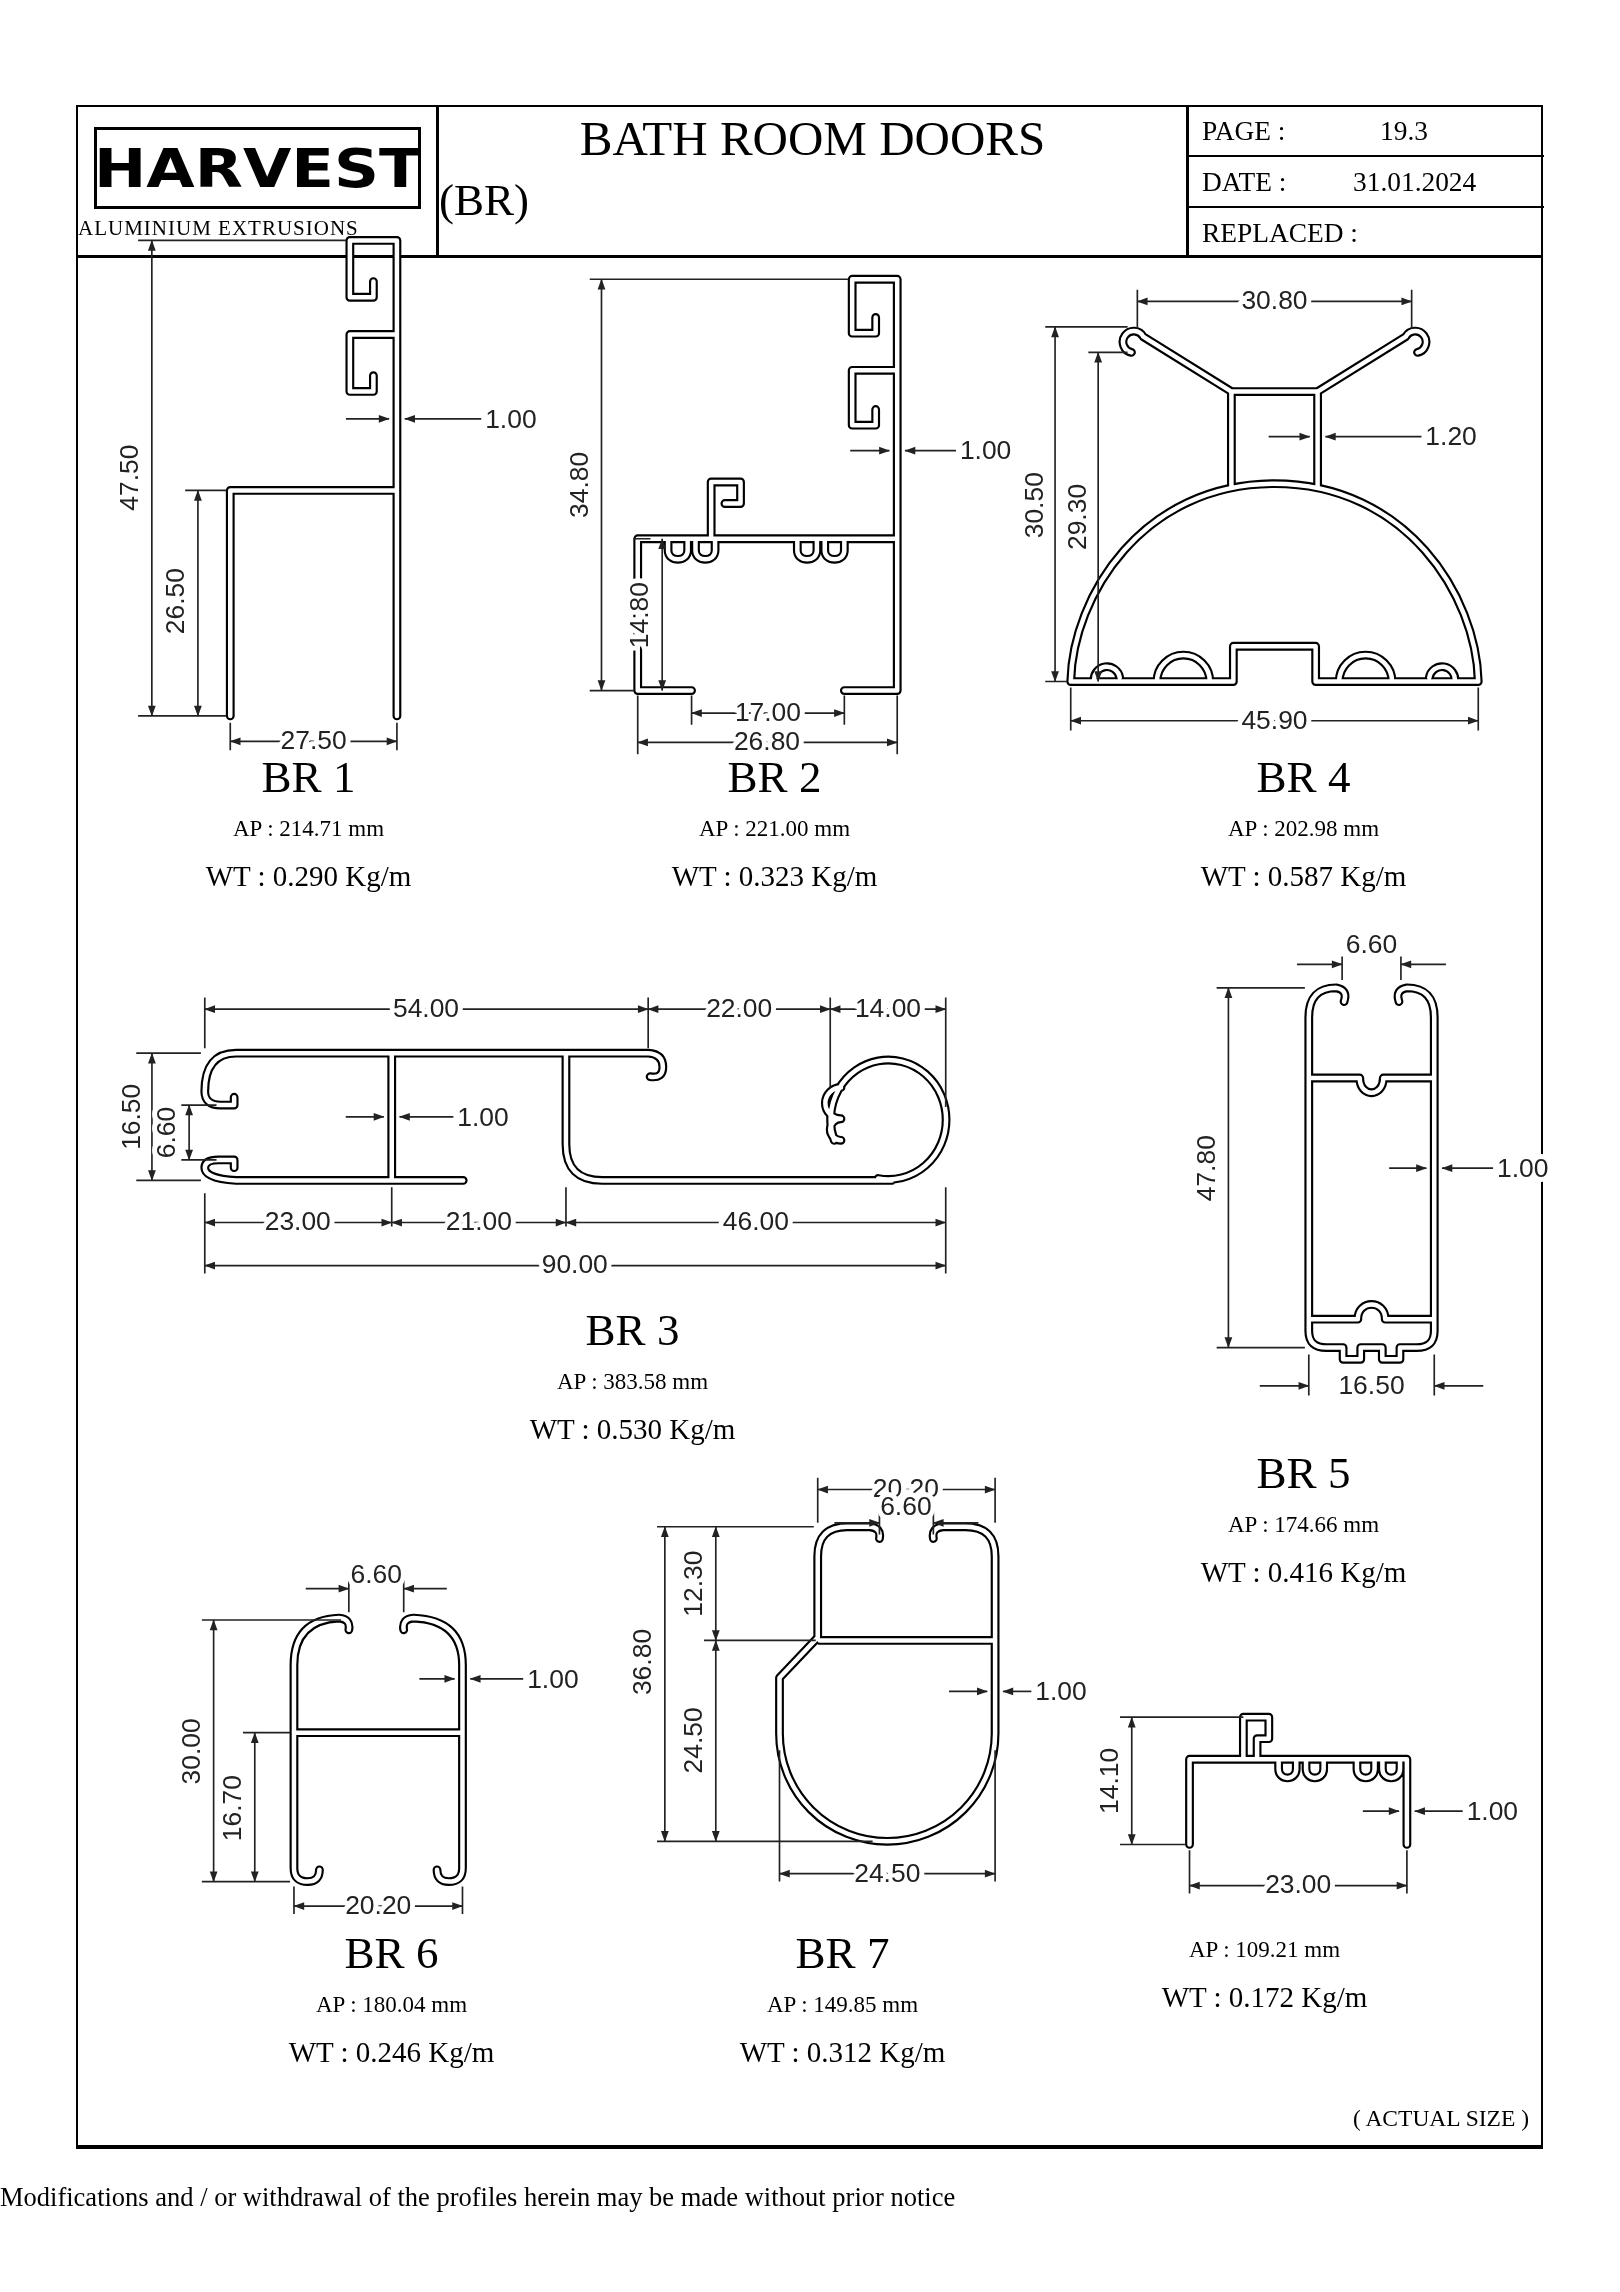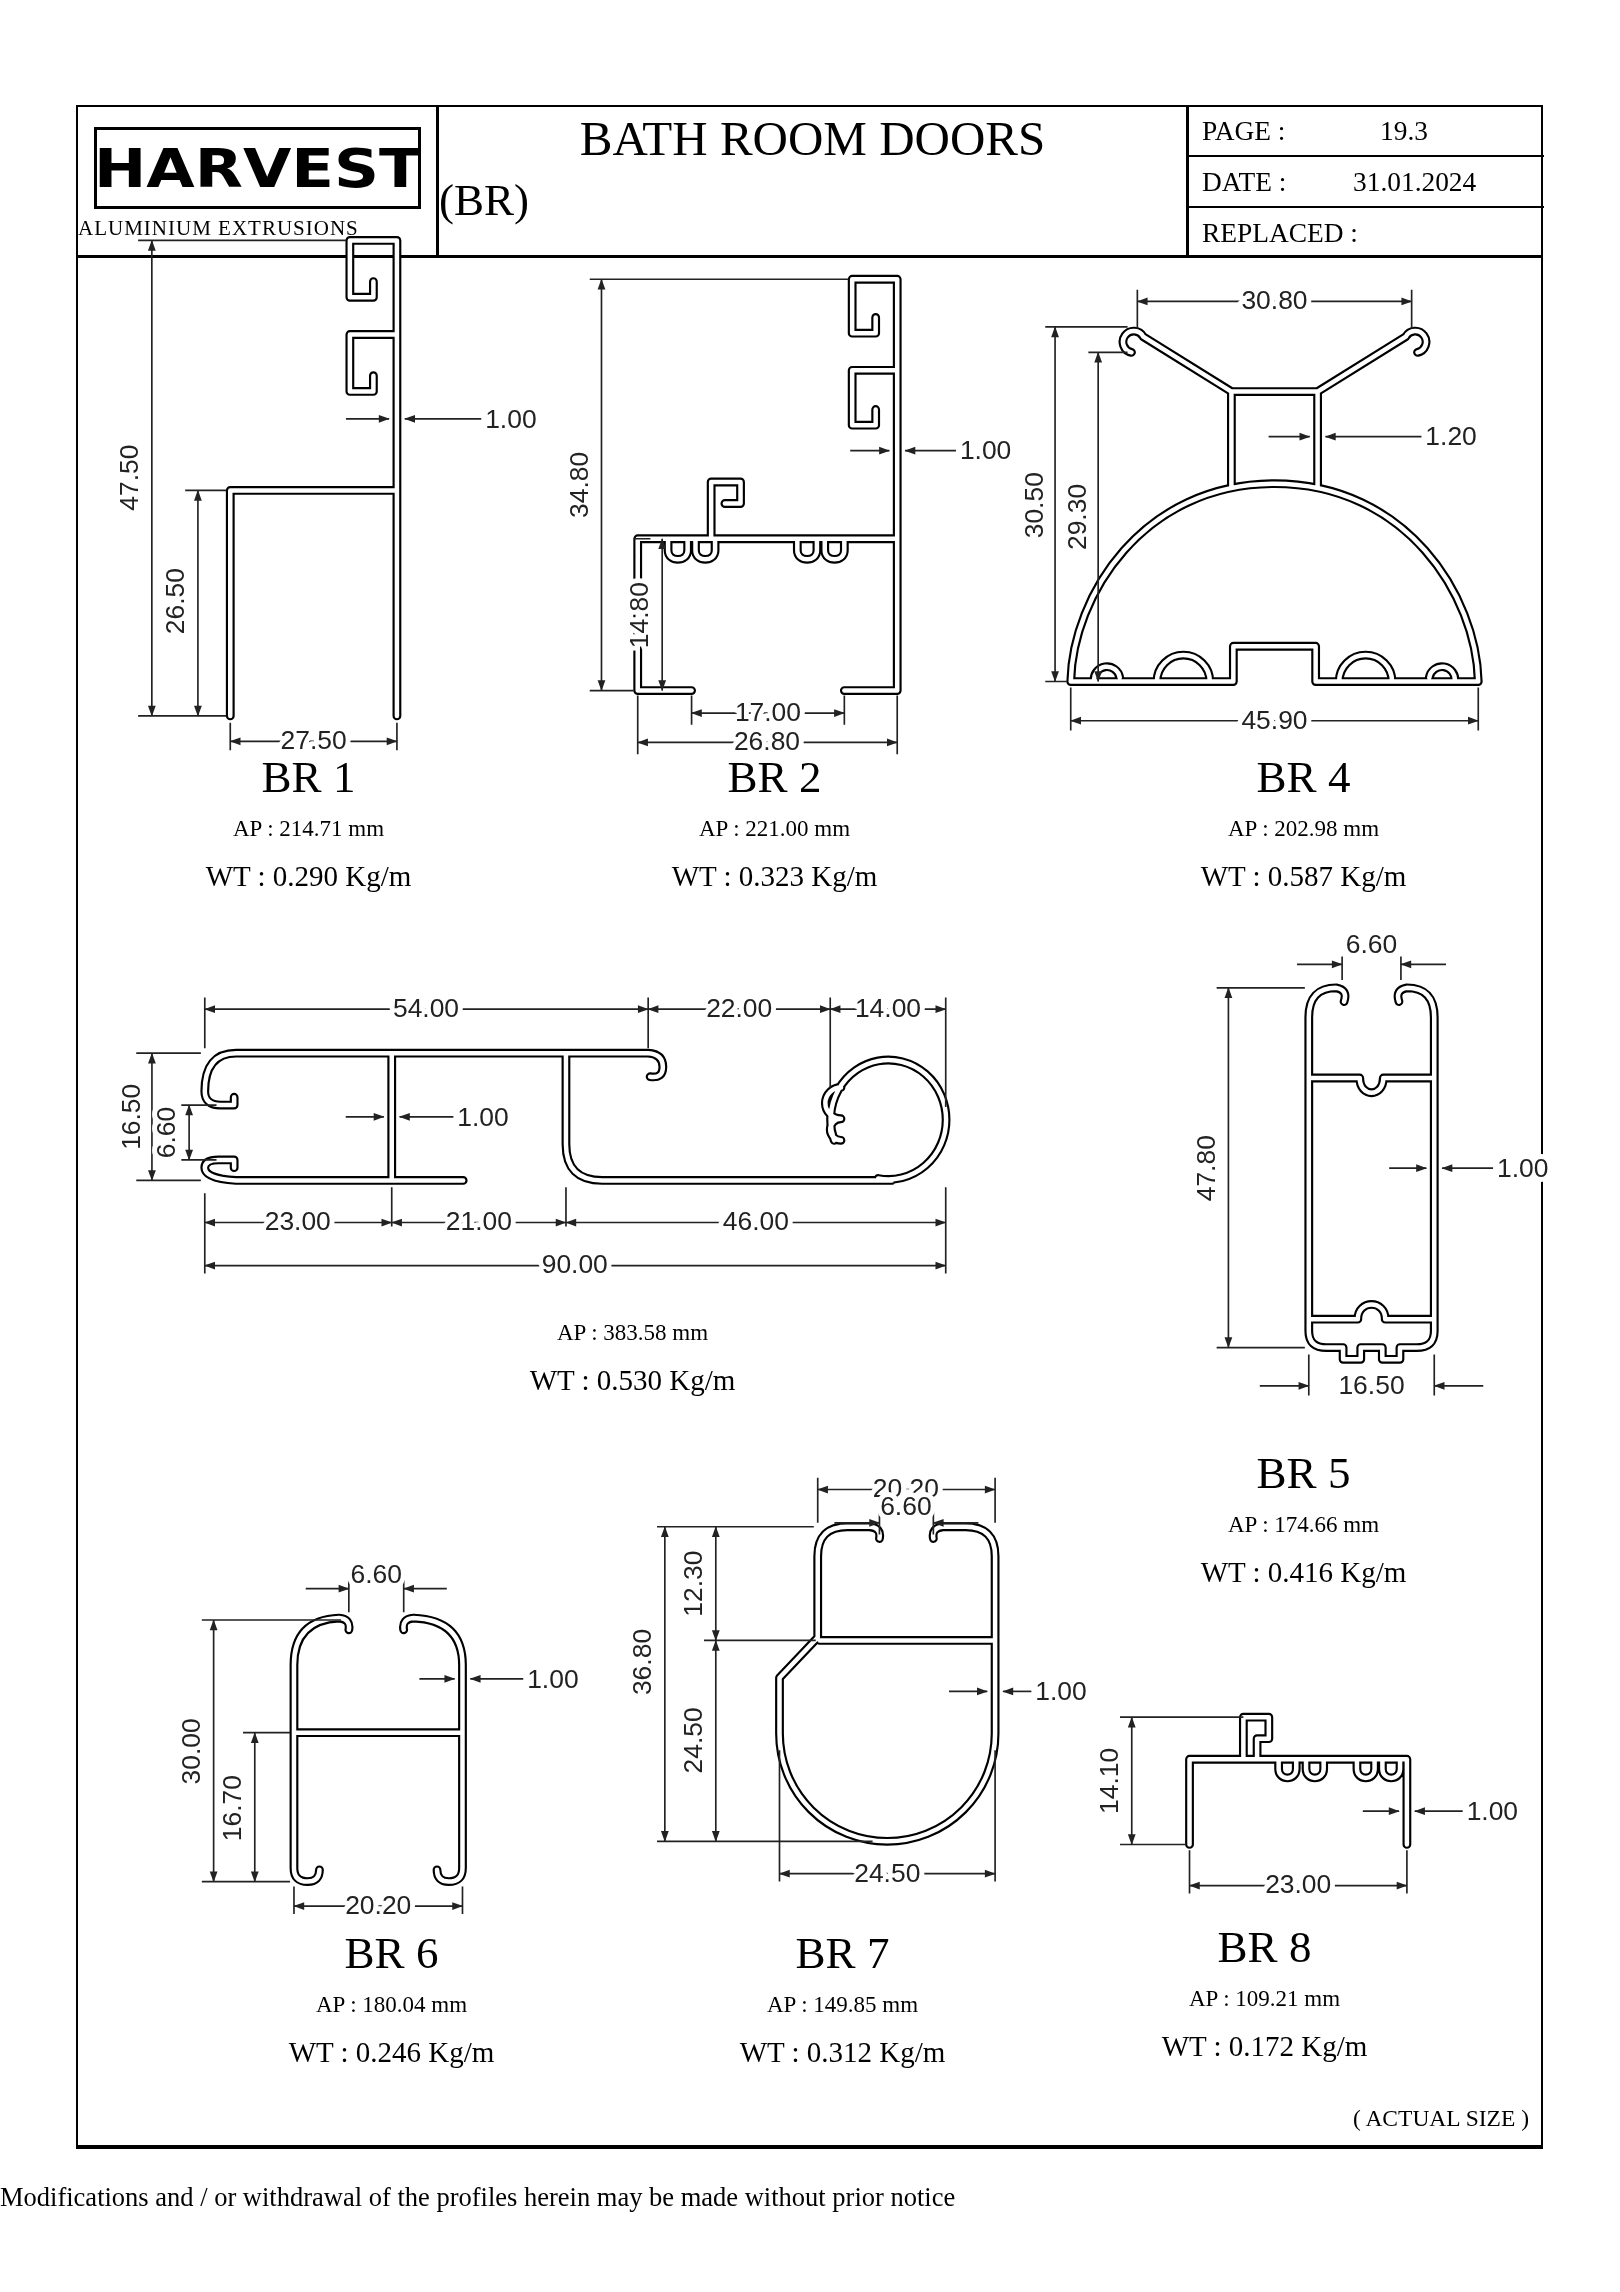--- a/index.html
+++ b/index.html
@@ -171,20 +171,21 @@
     <text class="dimtxt" transform="rotate(-90 32 150)" x="32" y="150">16.50</text>
     <text class="dimtxt" transform="rotate(-90 68 166)" x="68" y="166">6.60</text>
     <text class="dimtxt st" x="356" y="159">1.00</text>
     <text class="dimtxt" x="193" y="266">23.00</text>
     <text class="dimtxt" x="378" y="266">21.00</text>
     <text class="dimtxt" x="661" y="266">46.00</text>
     <text class="dimtxt" x="476" y="310">90.00</text>
   </g>
 </svg>
 <div class="plabel" style="left:412px;top:1306px;width:441px">
+  <div class="pname">BR 3</div>
   <div class="pap">AP : 383.58 mm</div>
   <div class="pwt">WT : 0.530 Kg/m</div>
 </div>
 
 <svg style="left:1142px;top:931px" width="412" height="495" viewBox="0 0 420 505">
   <defs>
       <path id="p5" d="M206,72 Q210,60 198,58 Q170,58 170,88 V408 Q170,425 188,425 H205 V437 H223 V425 H245 V437 H263 V425 H280 Q298,425 298,408 V88 Q298,58 270,58 Q258,60 262,72 M170,150 H222 M246,150 H298 M222,150 C222,170 246,170 246,150 M170,396 H220 M248,396 H298 M220,396 C220,376 248,376 248,396"></path>
     </defs>
   <use href="#p5" class="wo"></use>
   <use href="#p5" class="wi"></use>
@@ -280,20 +281,19 @@
     <path class="dim" d="M60,52 V182"></path>
     <path class="dims" d="M349,148 H398"></path>
     <path class="dime" d="M296,148 H333"></path>
     <path class="dim" d="M119,224 H341"></path>
     <text class="dimtxt" transform="rotate(-90 46 117)" x="46" y="117">14.10</text>
     <text class="dimtxt st" x="402" y="157">1.00</text>
     <text class="dimtxt" x="230" y="232">23.00</text>
   </g>
 </svg>
 <div class="plabel" style="left:1049px;top:1923px;width:431px">
-  <div class="pname">BR 8</div>
   <div class="pap">AP : 109.21 mm</div>
   <div class="pwt">WT : 0.172 Kg/m</div>
 </div>
 
 <div class="footer-size">( ACTUAL SIZE )</div>
 <div class="disclaimer">Modifications and / or withdrawal of the profiles herein may be made without prior notice</div>
 
 
 </body></html>

